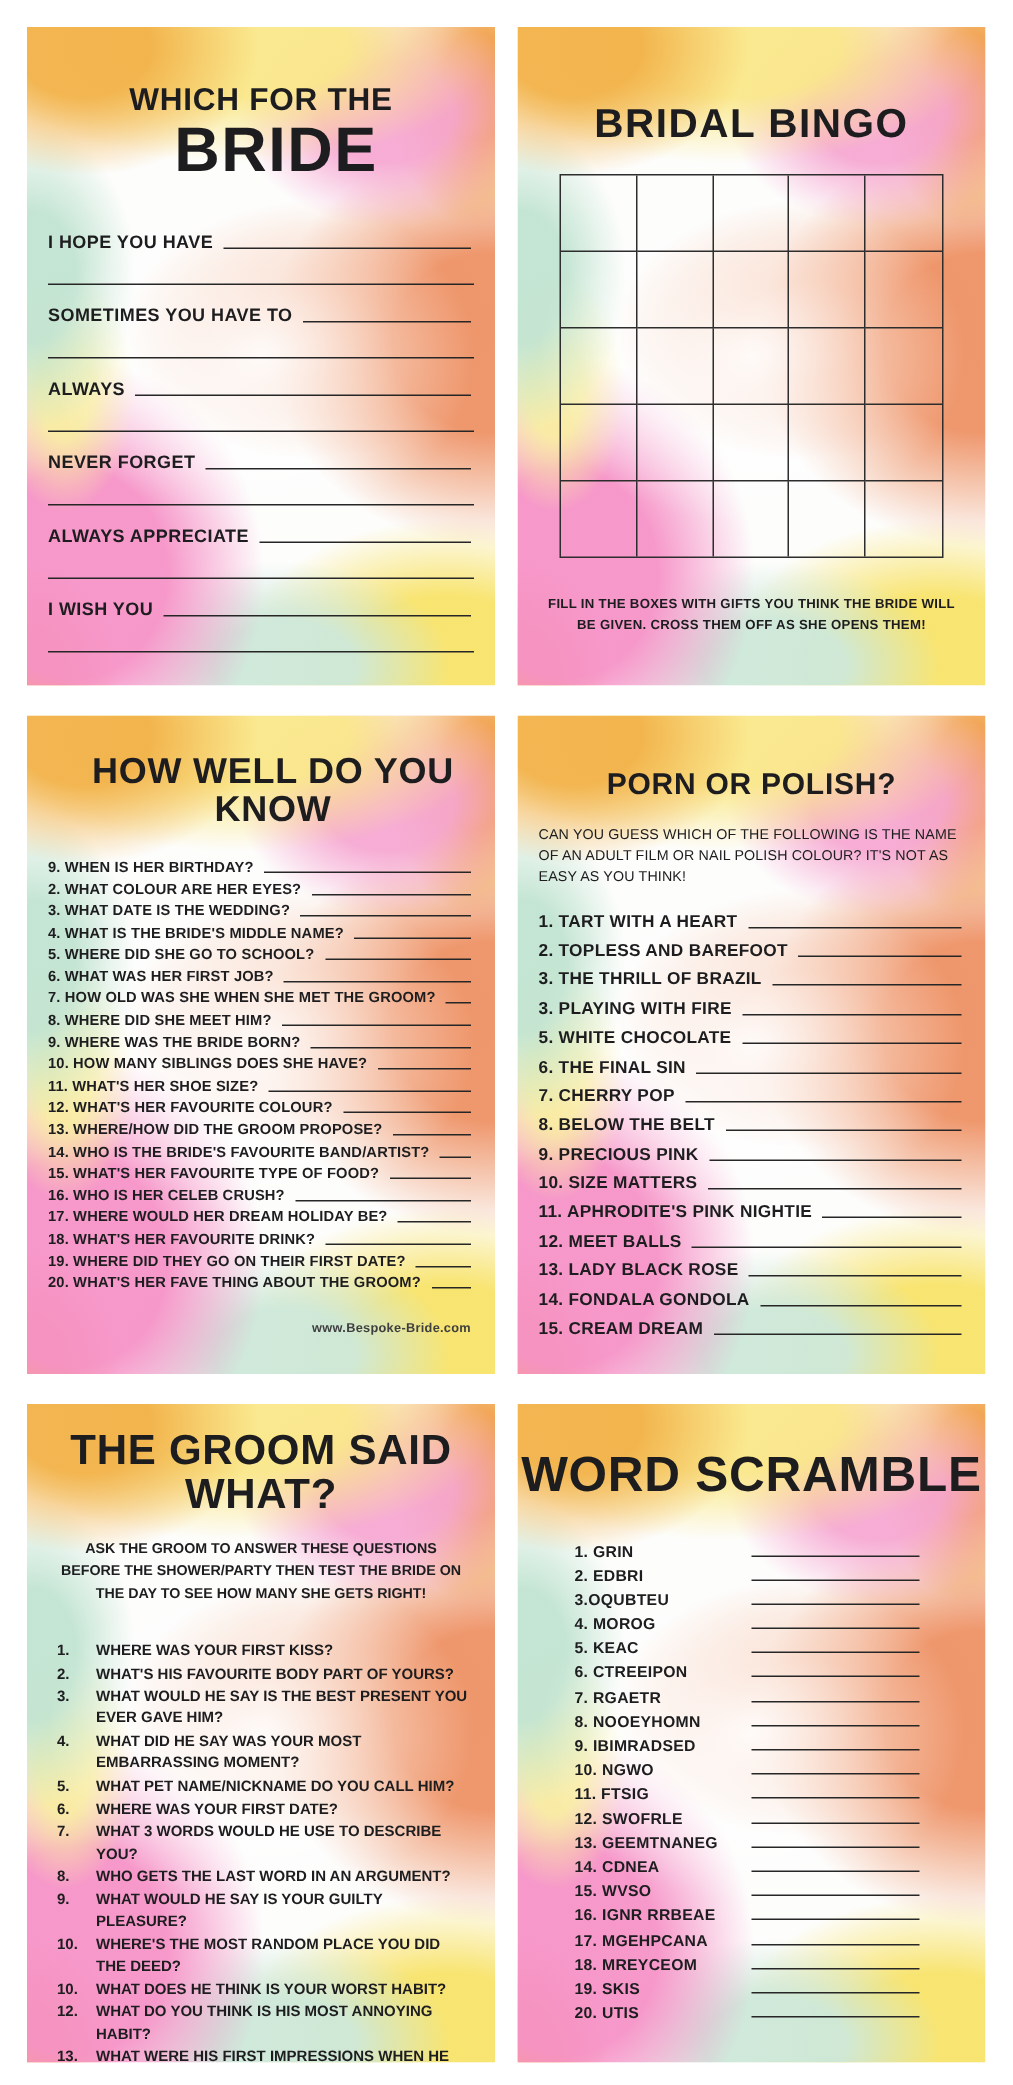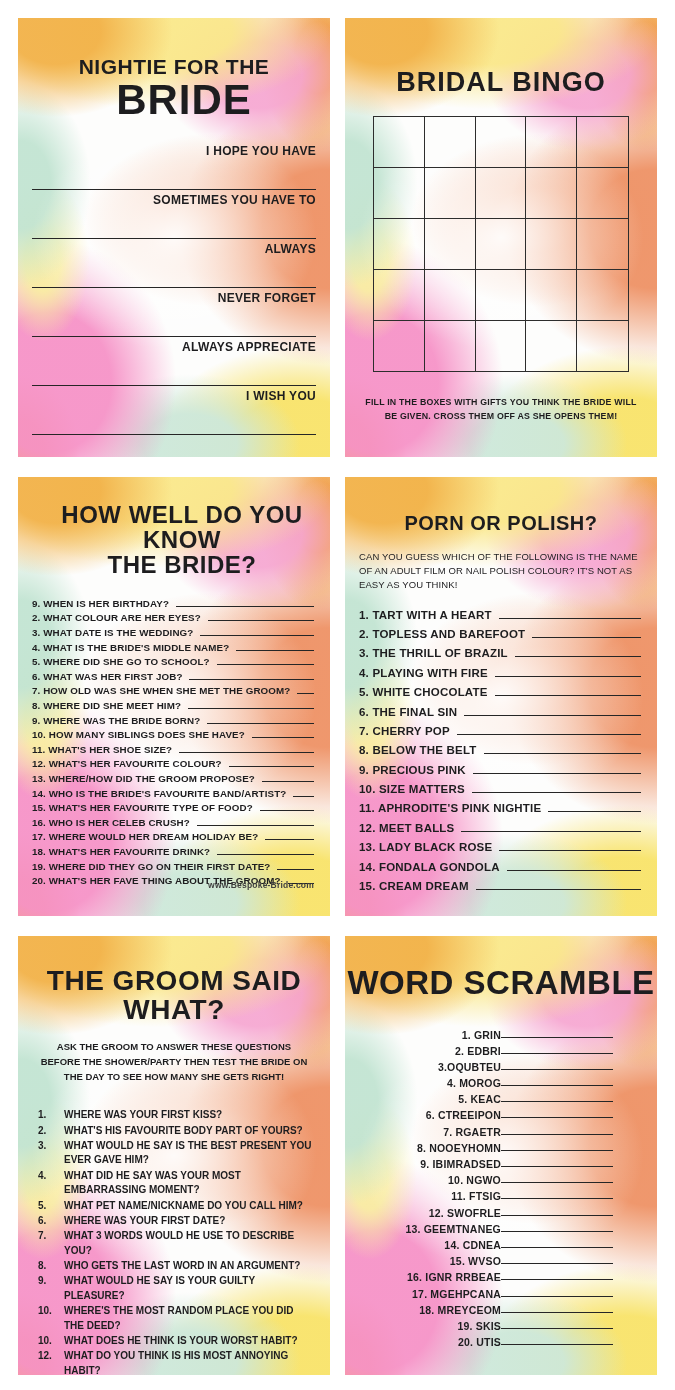--- a/index.html
+++ b/index.html
@@ -34,21 +34,21 @@
 
   .ttl{font-weight:700;text-align:center;letter-spacing:.5px;line-height:1.04;margin:0;}
   .line{border-bottom:1.3px solid #262626;}
   .flexline{flex:1;margin:0 2px 2px 7px;}
 
   
   .adv-t1{font-size:21px;margin-top:38px;}
   .adv-t2{font-size:42px;letter-spacing:1px;margin-left:20px;}
   .adv-fields{margin:22px 14px 0 14px;}
   .adv-field{margin-bottom:3px;}
-  .adv-row1{display:flex;align-items:flex-end;height:24px;font-size:12px;font-weight:700;letter-spacing:.3px;flex-direction:column;}
+  .adv-row1{display:flex;align-items:flex-end;height:24px;font-size:12px;font-weight:700;letter-spacing:.3px;}
   .adv-row2{height:21px;}
   .adv-love{display:flex;align-items:flex-end;justify-content:center;height:26px;margin-top:9px;font-size:13px;font-weight:700;}
 
   
   .bng-t{font-size:27px;margin-top:50px;letter-spacing:1px;}
   .bingo-grid{
     display:grid;width:254px;height:254px;margin:20px auto 0 auto;
     border:1.6px solid #2d2d2d;background:transparent;
   }
   .bingo-cell{border-right:1.1px solid #2d2d2d;border-bottom:1.1px solid #2d2d2d;}
@@ -62,41 +62,41 @@
   .q-row{display:flex;align-items:flex-end;font-size:9.8px;font-weight:700;margin-bottom:3.6px;letter-spacing:.1px;white-space:nowrap;}
   .kb-mark{position:absolute;right:16px;bottom:26px;font-size:8.5px;font-weight:700;color:#3f3f3f;letter-spacing:.2px;}
 
   
   .pp-t{font-size:20px;margin-top:36px;}
   .pp-sub{margin:16px 14px 0 14px;font-size:9.5px;font-weight:400;line-height:1.5;letter-spacing:.1px;}
   .pp-list{margin:16px 14px 0 14px;}
   .pp-row{display:flex;align-items:flex-end;font-size:11.5px;font-weight:700;margin-bottom:7.4px;letter-spacing:.2px;white-space:nowrap;}
 
   
-  .gs-t{font-size:28px;margin-top:30px;}
+  .gs-t{font-size:28px;margin-top:16px;}
   .gs-sub{margin:16px auto 0 auto;width:86%;text-align:center;font-size:9.5px;font-weight:700;line-height:1.55;}
   .gs-list{margin:24px 16px 0 20px;}
   .gs-row{display:flex;font-size:10px;font-weight:700;line-height:1.45;margin-bottom:.8px;}
   .gs-num{flex:0 0 26px;}
   .gs-text{flex:1;}
 
   
   .ws-t{font-size:33px;margin-top:30px;letter-spacing:.5px;}
-  .ws-list{margin:24px 0 0 38px;text-align:right;}
+  .ws-list{margin:24px 0 0 38px;}
   .ws-row{display:flex;align-items:flex-end;font-size:10.5px;font-weight:700;height:16.2px;letter-spacing:.2px;}
   .ws-word{flex:0 0 118px;}
   .ws-line{width:112px;margin-bottom:3px;}
 </style>
 </head>
 <body>
 
 <div class="sheet">
 
   <div class="card">
-    <h2 class="ttl adv-t1">NIGHTIE FOR THE</h2>
+    <h2 class="ttl adv-t1">WHICH FOR THE</h2>
     <h1 class="ttl adv-t2">BRIDE</h1>
     <div class="adv-fields">
 
         <div class="adv-field">
           <div class="adv-row1">
             <span>I HOPE YOU HAVE</span>
             <span class="line flexline"></span>
           </div>
           <div class="adv-row2 line"></div>
         </div>
@@ -174,21 +174,21 @@
         <div class="bingo-cell"></div>
         <div class="bingo-cell"></div>
         <div class="bingo-cell"></div>
         <div class="bingo-cell"></div>
       </div>
     <div class="bng-instr">FILL IN THE BOXES WITH GIFTS YOU THINK THE BRIDE WILL BE GIVEN. CROSS THEM OFF AS SHE OPENS THEM!</div>
   </div>
 
   <div class="card">
     <h1 class="ttl kb-t"><span>HOW WELL DO YOU KNOW</span><br>
-    <span>THE BRIDE?</span></h1>
+    </h1>
     <div class="kb-list">
 
         <div class="q-row">
           <span>9. WHEN IS HER BIRTHDAY?</span>
           <span class="line flexline"></span>
         </div>
 
         <div class="q-row">
           <span>2. WHAT COLOUR ARE HER EYES?</span>
           <span class="line flexline"></span>
@@ -301,21 +301,21 @@
           <span>2. TOPLESS AND BAREFOOT</span>
           <span class="line flexline"></span>
         </div>
 
         <div class="pp-row">
           <span>3. THE THRILL OF BRAZIL</span>
           <span class="line flexline"></span>
         </div>
 
         <div class="pp-row">
-          <span>4. PLAYING WITH FIRE</span>
+          <span>3. PLAYING WITH FIRE</span>
           <span class="line flexline"></span>
         </div>
 
         <div class="pp-row">
           <span>5. WHITE CHOCOLATE</span>
           <span class="line flexline"></span>
         </div>
 
         <div class="pp-row">
           <span>6. THE FINAL SIN</span>

